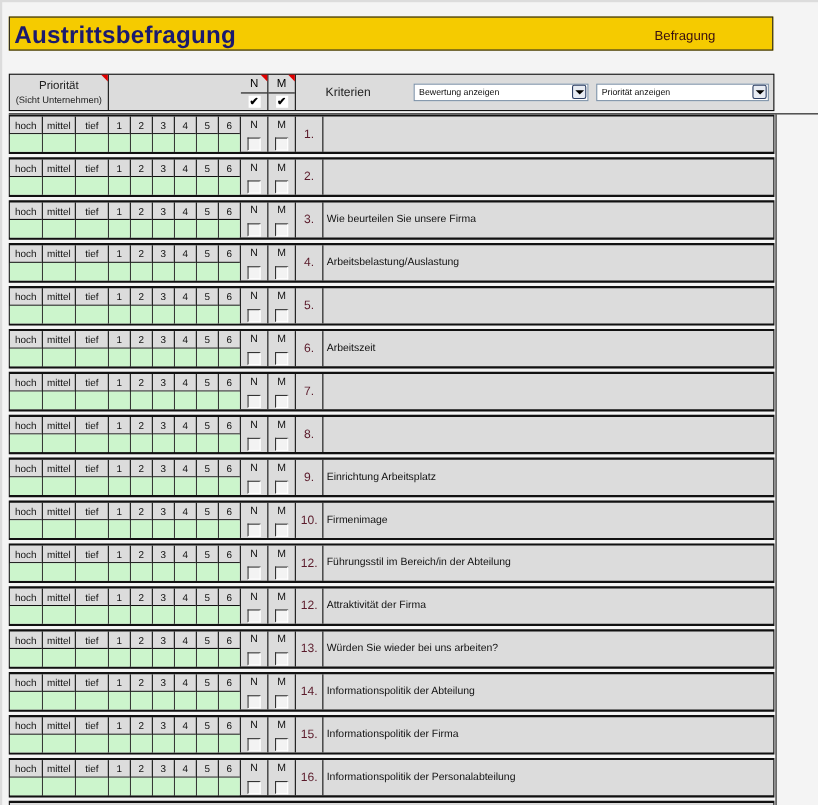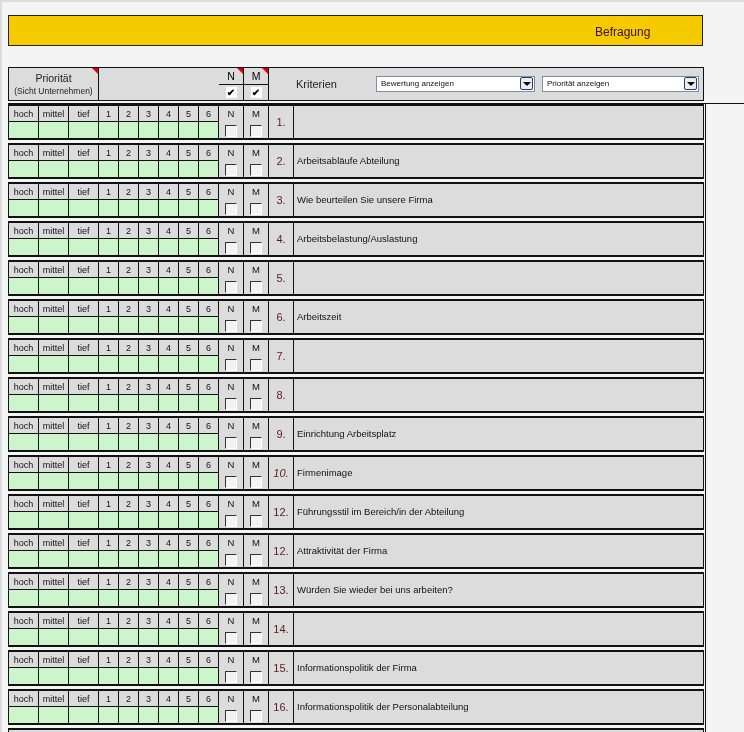--- a/index.html
+++ b/index.html
@@ -32,20 +32,21 @@
   .text { position:absolute; left:286px; top:0; height:32px; line-height:32px; font-size:9.5px; color:#111; padding-left:2px; }
   .vline { position:absolute; left:705px; top:104px; width:1px; height:628px; background:#111; }
 </style>
 </head>
 <body>
 
 <div class="frame-top"></div>
 <div class="frame-left"></div>
 
 <div class="titlebar">
+  <span class="title">Austrittsbefragung</span>
   <span class="sub">Befragung</span>
 </div>
 
 <div class="header">
   <div class="hcell" style="left:0;width:90px;">
     <div class="l1">Priorität</div>
     <div class="l2">(Sicht Unternehmen)</div>
     <span class="corner"></span>
   </div>
   <div class="hcell" style="left:210px;width:25px;">
@@ -164,21 +165,20 @@
       </div>
     <div class="c nm" style="left:210px;width:25px;">
         <div class="lab">N</div>
         <span class="box"></span>
       </div>
     <div class="c nm" style="left:235px;width:25px;">
         <div class="lab">M</div>
         <span class="box"></span>
       </div>
     <div class="c num" style="left:260px;width:25px;">2.</div>
-    <div class="text">Arbeitsabläufe Abteilung</div>
   </div>
 
   <div class="row" style="top: 182px;">
     <div class="c" style="left:0;width:30px;">
         <div class="lab">hoch</div>
         <div class="green"></div>
       </div>
     <div class="c" style="left:30px;width:30px;">
         <div class="lab">mittel</div>
         <div class="green"></div>
@@ -552,21 +552,21 @@
         <div class="green"></div>
       </div>
     <div class="c nm" style="left:210px;width:25px;">
         <div class="lab">N</div>
         <span class="box"></span>
       </div>
     <div class="c nm" style="left:235px;width:25px;">
         <div class="lab">M</div>
         <span class="box"></span>
       </div>
-    <div class="c num" style="left:260px;width:25px;font-style:italic;">10.</div>
+    <div class="c num" style="left:260px;width:25px;">10.</div>
     <div class="text">Firmenimage</div>
   </div>
 
   <div class="row" style="top: 494px;">
     <div class="c" style="left:0;width:30px;">
         <div class="lab">hoch</div>
         <div class="green"></div>
       </div>
     <div class="c" style="left:30px;width:30px;">
         <div class="lab">mittel</div>
@@ -749,20 +749,21 @@
       </div>
     <div class="c nm" style="left:210px;width:25px;">
         <div class="lab">N</div>
         <span class="box"></span>
       </div>
     <div class="c nm" style="left:235px;width:25px;">
         <div class="lab">M</div>
         <span class="box"></span>
       </div>
     <div class="c num" style="left:260px;width:25px;">14.</div>
+    <div class="text">Informationspolitik der Abteilung</div>
   </div>
 
   <div class="row" style="top: 650px;">
     <div class="c" style="left:0;width:30px;">
         <div class="lab">hoch</div>
         <div class="green"></div>
       </div>
     <div class="c" style="left:30px;width:30px;">
         <div class="lab">mittel</div>
         <div class="green"></div>

